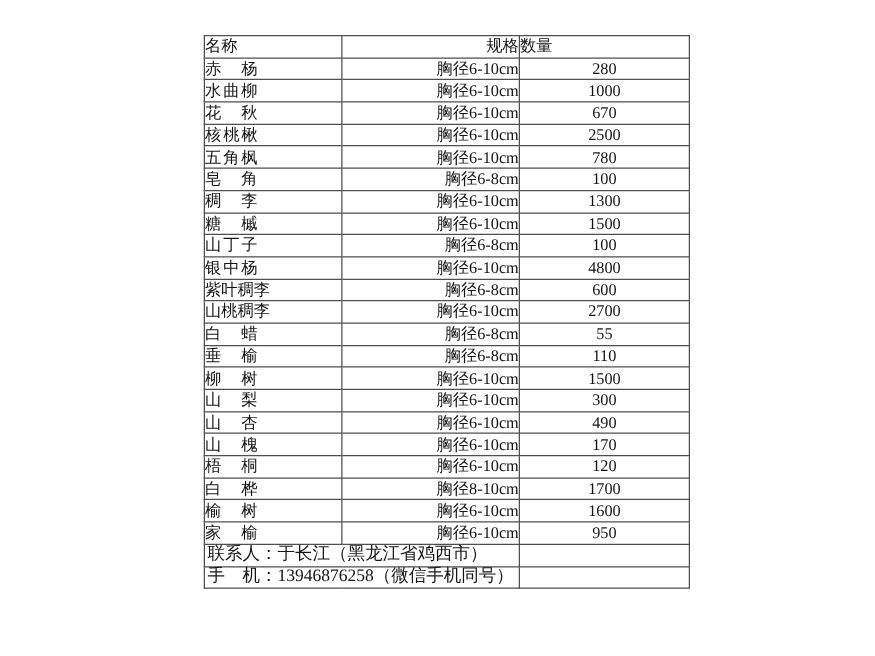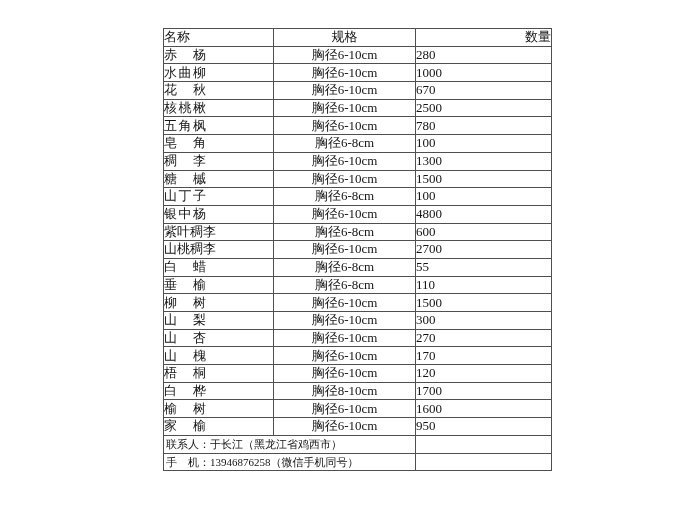--- a/index.html
+++ b/index.html
@@ -45,32 +45,33 @@
     padding-left: 2px;
   }
   .nm {
     display: inline-block;
     width: 42px;
     white-space: nowrap;
     text-align: justify;
     text-align-last: justify;
   }
   .cell-spec {
+    text-align: right;
+    padding-left: 4px;
+  }
+  .cell-qty {
     text-align: center;
-    padding-left: 4px;
-  }
-  .cell-qty {
     padding-right: 13px;
   }
   th.cell-qty {
     padding-right: 0;
-    text-align: right;
+    text-align: left;
   }
   tr.contact-row td.contact-cell {
-    font-size: 11px;
+    font-size: 14px;
     text-align: left;
     padding-left: 2px;
   }
 </style>
 </head>
 <body>
 
 <div class="stage">
   <table class="inventory">
     <colgroup>
@@ -196,21 +197,21 @@
       <span class="nm">山梨</span>
     </td>
     <td class="cell-spec">胸径6-10cm</td>
     <td class="cell-qty">300</td>
   </tr>
         <tr>
     <td class="cell-name">
       <span class="nm">山杏</span>
     </td>
     <td class="cell-spec">胸径6-10cm</td>
-    <td class="cell-qty">270</td>
+    <td class="cell-qty">490</td>
   </tr>
         <tr>
     <td class="cell-name">
       <span class="nm">山槐</span>
     </td>
     <td class="cell-spec">胸径6-10cm</td>
     <td class="cell-qty">170</td>
   </tr>
         <tr>
     <td class="cell-name">

